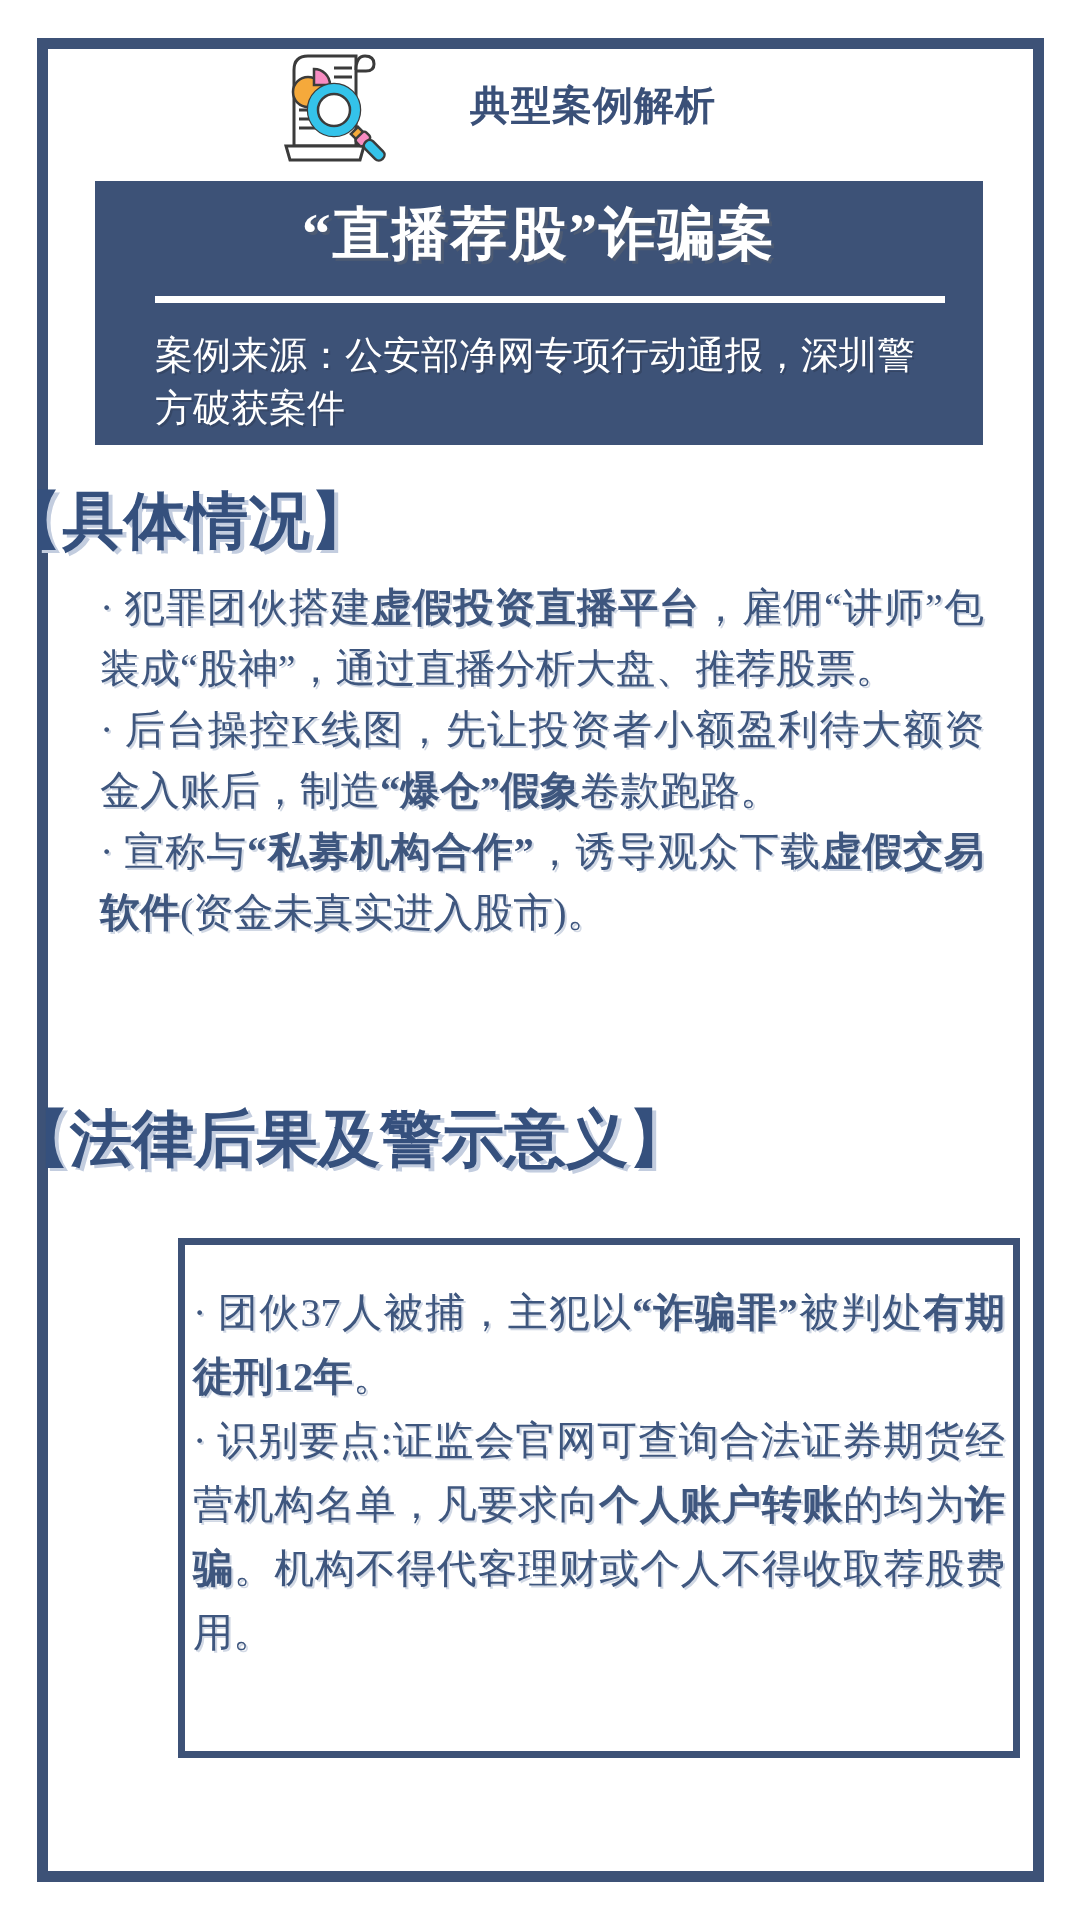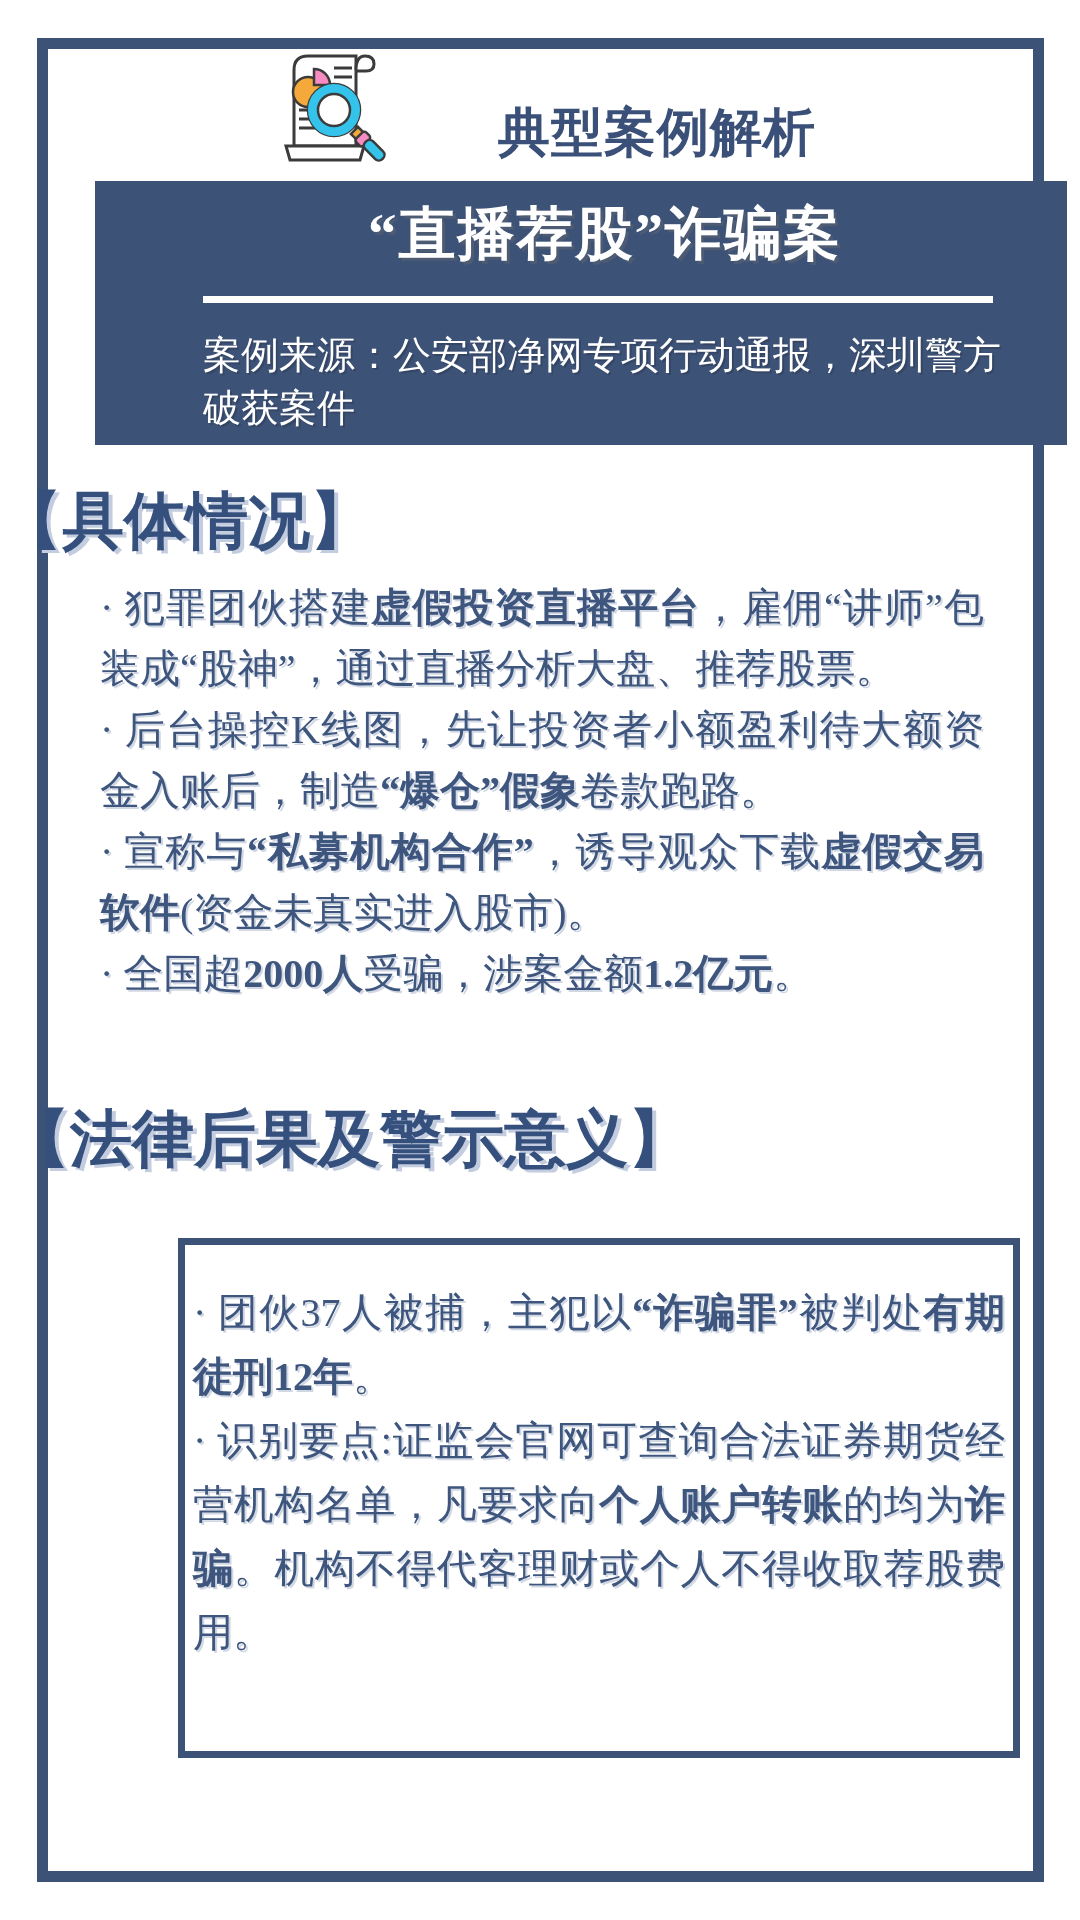--- a/index.html
+++ b/index.html
@@ -18,30 +18,30 @@
 
   .frame {
     position:absolute; left:37px; top:38px;
     width:1007px; height:1844px;
     border:11px solid var(--navy);
   }
 
   .header-icon { position:absolute; left:268px; top:46px; width:126px; height:122px; }
 
   .header-title {
-    position:absolute; left:498px; top:78px;
+    position:absolute; left:470px; top:78px;
     font-family:"Liberation Sans","DejaVu Sans",sans-serif;
-    font-weight:bold; font-size:52px; color:#3a5078;
-    letter-spacing:1px; white-space:nowrap;margin-top:20px;
+    font-weight:bold; font-size:40px; color:#3a5078;
+    letter-spacing:1px; white-space:nowrap;
   }
 
   .banner {
     position:absolute; left:95px; top:181px;
-    width:972px; height:264px;
-    background:var(--navy); color:#ffffff;padding-left:48px;
+    width:888px; height:264px;
+    background:var(--navy); color:#ffffff;
   }
   .banner-title {
     margin-top:22px; text-align:center;
     font-size:57px; font-weight:bold; line-height:1.1;
     letter-spacing:2px;
     text-shadow:3px 3px 0 rgba(110,110,110,0.35);
     white-space:nowrap;
   }
   .banner-divider { margin:30px 0 0 60px; width:790px; height:7px; background:#ffffff; }
   .banner-source {
@@ -124,21 +124,20 @@
     <div class="banner-title">“直播荐股”诈骗案</div>
     <div class="banner-divider"></div>
     <div class="banner-source">案例来源：公安部净网专项行动通报，深圳警方破获案件</div>
   </div>
 
   <div class="section-heading heading-situation">【具体情况】</div>
   <div class="rich-text situation-body">
       <p><span>· 犯罪团伙搭建</span><span class="b">虚假投资直播平台</span><span>，雇佣“讲师”包装成“股神”，通过直播分析大盘、推荐股票。</span></p>
       <p><span>· 后台操控K线图，先让投资者小额盈利待大额资金入账后，制造</span><span class="b">“爆仓”假象</span><span>卷款跑路。</span></p>
       <p><span>· 宣称与</span><span class="b">“私募机构合作”</span><span>，诱导观众下载</span><span class="b">虚假交易软件</span><span>(资金未真实进入股市)。</span></p>
-      <p><span>· 全国超</span><span class="b">2000人</span><span>受骗，涉案金额</span><span class="b">1.2亿元</span><span>。</span></p>
     </div>
 
   <div class="section-heading heading-law">【法律后果及警示意义】</div>
   <div class="rich-text law-box">
       <p><span>· 团伙37人被捕，主犯以</span><span class="b">“诈骗罪”</span><span>被判处</span><span class="b">有期徒刑12年</span><span>。</span></p>
       <p><span>· 识别要点:证监会官网可查询合法证券期货经营机构名单，凡要求向</span><span class="b">个人账户转账</span><span>的均为</span><span class="b">诈骗</span><span>。机构不得代客理财或个人不得收取荐股费用。</span></p>
     </div>
 
 </div>
 

